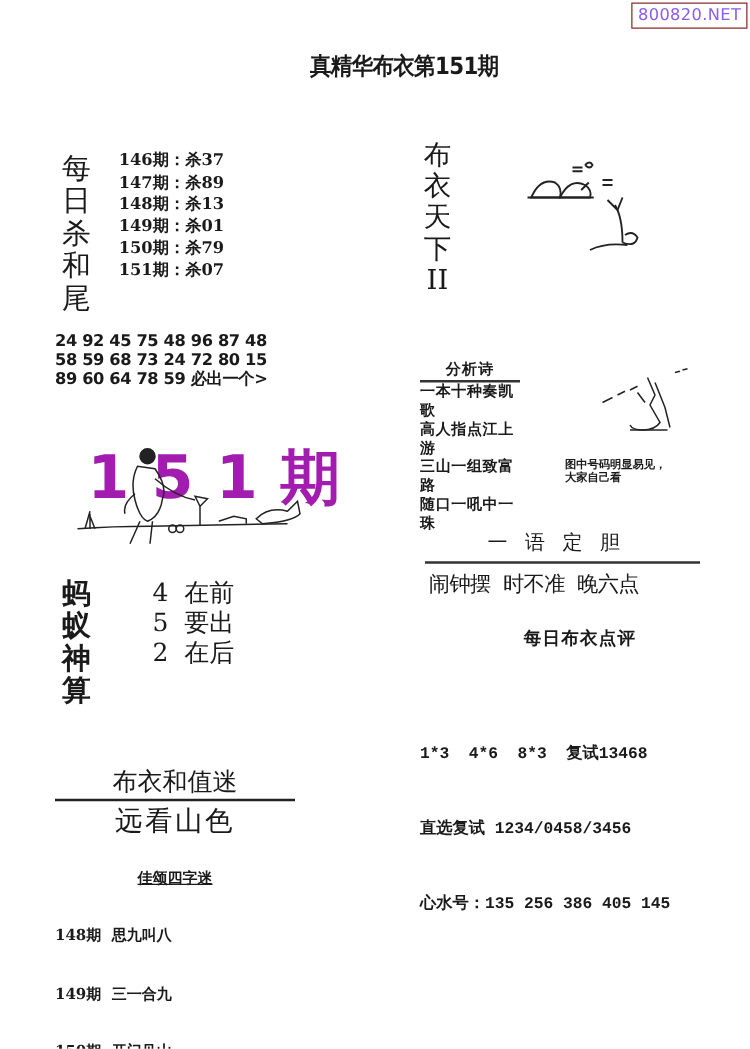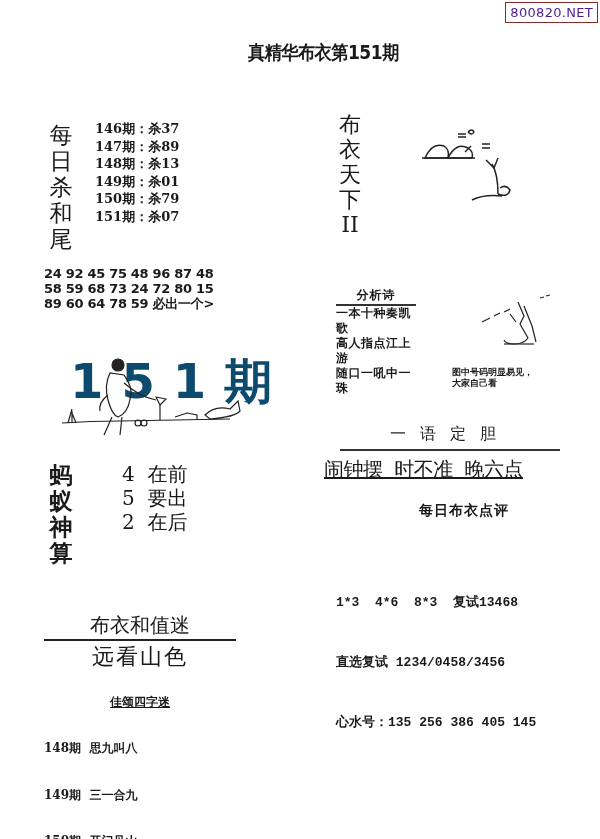--- a/index.html
+++ b/index.html
@@ -1,39 +1,39 @@
 <!DOCTYPE html>
 <html><head>
 <meta charset="utf-8">
 <style>
   html, body { margin:0; padding:0; }
   body { width:600px; height:839px; background:#ffffff; position:relative; overflow:hidden;
          font-family:"DejaVu Serif", serif; color:#1a1a1a; }
   .abs { position:absolute; }
-  .watermark { right:2px; top:2px; border:1px solid #8b2a2a; color:#4c1d95; background:#fff;
+  .watermark { right:2px; top:2px; border:1px solid #8b2a2a; color:#8b5cf6; background:#fff;
                font-family:"DejaVu Sans", sans-serif; font-size:13px; padding:2px 4px; letter-spacing:0.3px; }
   .title { left:248px; top:40px; font-family:"DejaVu Sans", sans-serif; font-weight:bold; font-size:19px; letter-spacing:-0.5px; transform:scaleX(0.9); transform-origin:left; }
   .vert { font-family:"DejaVu Sans", sans-serif; font-size:23px; line-height:26px; width:26px; text-align:center; }
   .kill-list { left:95px; top:120px; font-size:13px; line-height:17.5px; font-weight:bold; }
   .kill-list div { white-space:pre; }
   .combo { left:44px; top:266px; width:190px; }
   .combo-title { text-align:center; font-size:13px; font-weight:bold; border-bottom:2px solid #222; padding-bottom:1px; letter-spacing:1px; }
   .combo-row { font-family:"DejaVu Sans", sans-serif; font-size:13px; line-height:15px; font-weight:bold; white-space:pre; letter-spacing:-0.3px; }
-  .ghost { left:70px; top:350px; font-family:"DejaVu Sans", sans-serif; font-size:48px; font-weight:bold; color:#0c4a6e; letter-spacing:18px; }
+  .ghost { left:70px; top:350px; font-family:"DejaVu Sans", sans-serif; font-size:48px; font-weight:bold; color:#a21caf; letter-spacing:18px; }
   .ant-row { font-size:20px; line-height:24px; white-space:pre; }
   .riddle-head { left:44px; top:612px; width:192px; text-align:center; font-family:"DejaVu Sans", sans-serif; font-size:20px; border-bottom:2px solid #222; padding-bottom:0px; }
   .riddle-ans { left:44px; top:642px; width:192px; text-align:center; font-family:"DejaVu Sans", sans-serif; font-size:22px; letter-spacing:2px; }
   .four-head { left:80px; top:694px; width:120px; text-align:center; font-size:12px; font-weight:bold; text-decoration:underline; }
   .four-list { left:44px; top:710px; font-size:12px; line-height:15.5px; font-weight:bold; white-space:pre; }
   .poem { left:336px; top:287px; width:80px; }
   .poem-title { text-align:center; font-size:12px; font-weight:bold; border-bottom:2px solid #333; letter-spacing:1px;}
   .poem-line { font-size:12px; line-height:15px; font-weight:bold; letter-spacing:0.5px; }
   .note { left:452px; top:367px; font-size:9px; line-height:11px; font-weight:bold; }
   .yiyu-head { left:340px; top:424px; width:220px; text-align:center; font-size:16px; letter-spacing:14px; border-bottom:2px solid #333; padding-bottom:4px; }
-  .yiyu-text { left:324px; top:456px; font-family:"DejaVu Sans", sans-serif; font-size:20px; white-space:pre; letter-spacing:-0.5px;text-decoration:underline;}
+  .yiyu-text { left:343px; top:456px; font-family:"DejaVu Sans", sans-serif; font-size:17px; white-space:pre; letter-spacing:-0.5px;}
   .daily { left:395px; top:502px; font-size:14px; font-weight:bold; letter-spacing:1px;margin-left:24px; }
   .picks { left:336px; top:553px; font-size:13px; line-height:20px; font-weight:bold; white-space:pre;font-family:Liberation Mono, monospace; }
   svg { overflow:visible; }
 </style>
 </head>
 <body>
 
 <div class="abs watermark">800820.NET</div>
 
 <div class="abs title">真精华布衣第151期</div>
@@ -120,20 +120,21 @@
     <path d="M72 44 q6 10 6 30 M78 74 q10 4 12 -4 q-4 -6 -10 -2"></path>
     <path d="M52 80 q12 -6 30 -4"></path>
     <path d="M66 40 l8 8 l4 -10"></path>
   </g>
 </svg>
 
 <div class="abs poem">
   <div class="poem-title">分析诗</div>
   <div class="poem-line">一本十种奏凯歌</div>
   <div class="poem-line">高人指点江上游</div>
+  <div class="poem-line">三山一组致富路</div>
   <div class="poem-line">随口一吼中一珠</div>
 </div>
 <svg class="abs" style="left:480px; top:292px;" width="90" height="70">
   <g fill="none" stroke="#222" stroke-width="1.2">
     <path d="M2 30 l8 -4 M14 24 l6 -3 M24 20 l6 -3 M60 6 l4 -1 M66 4 l4 -1"></path>
     <path d="M38 10 l6 14 l-4 8 l8 14 q-4 6 -14 6 q-8 0 -10 -4"></path>
     <path d="M44 14 l8 20 l4 16"></path>
     <path d="M24 52 l30 0"></path>
     <path d="M30 22 l6 8"></path>
   </g>

